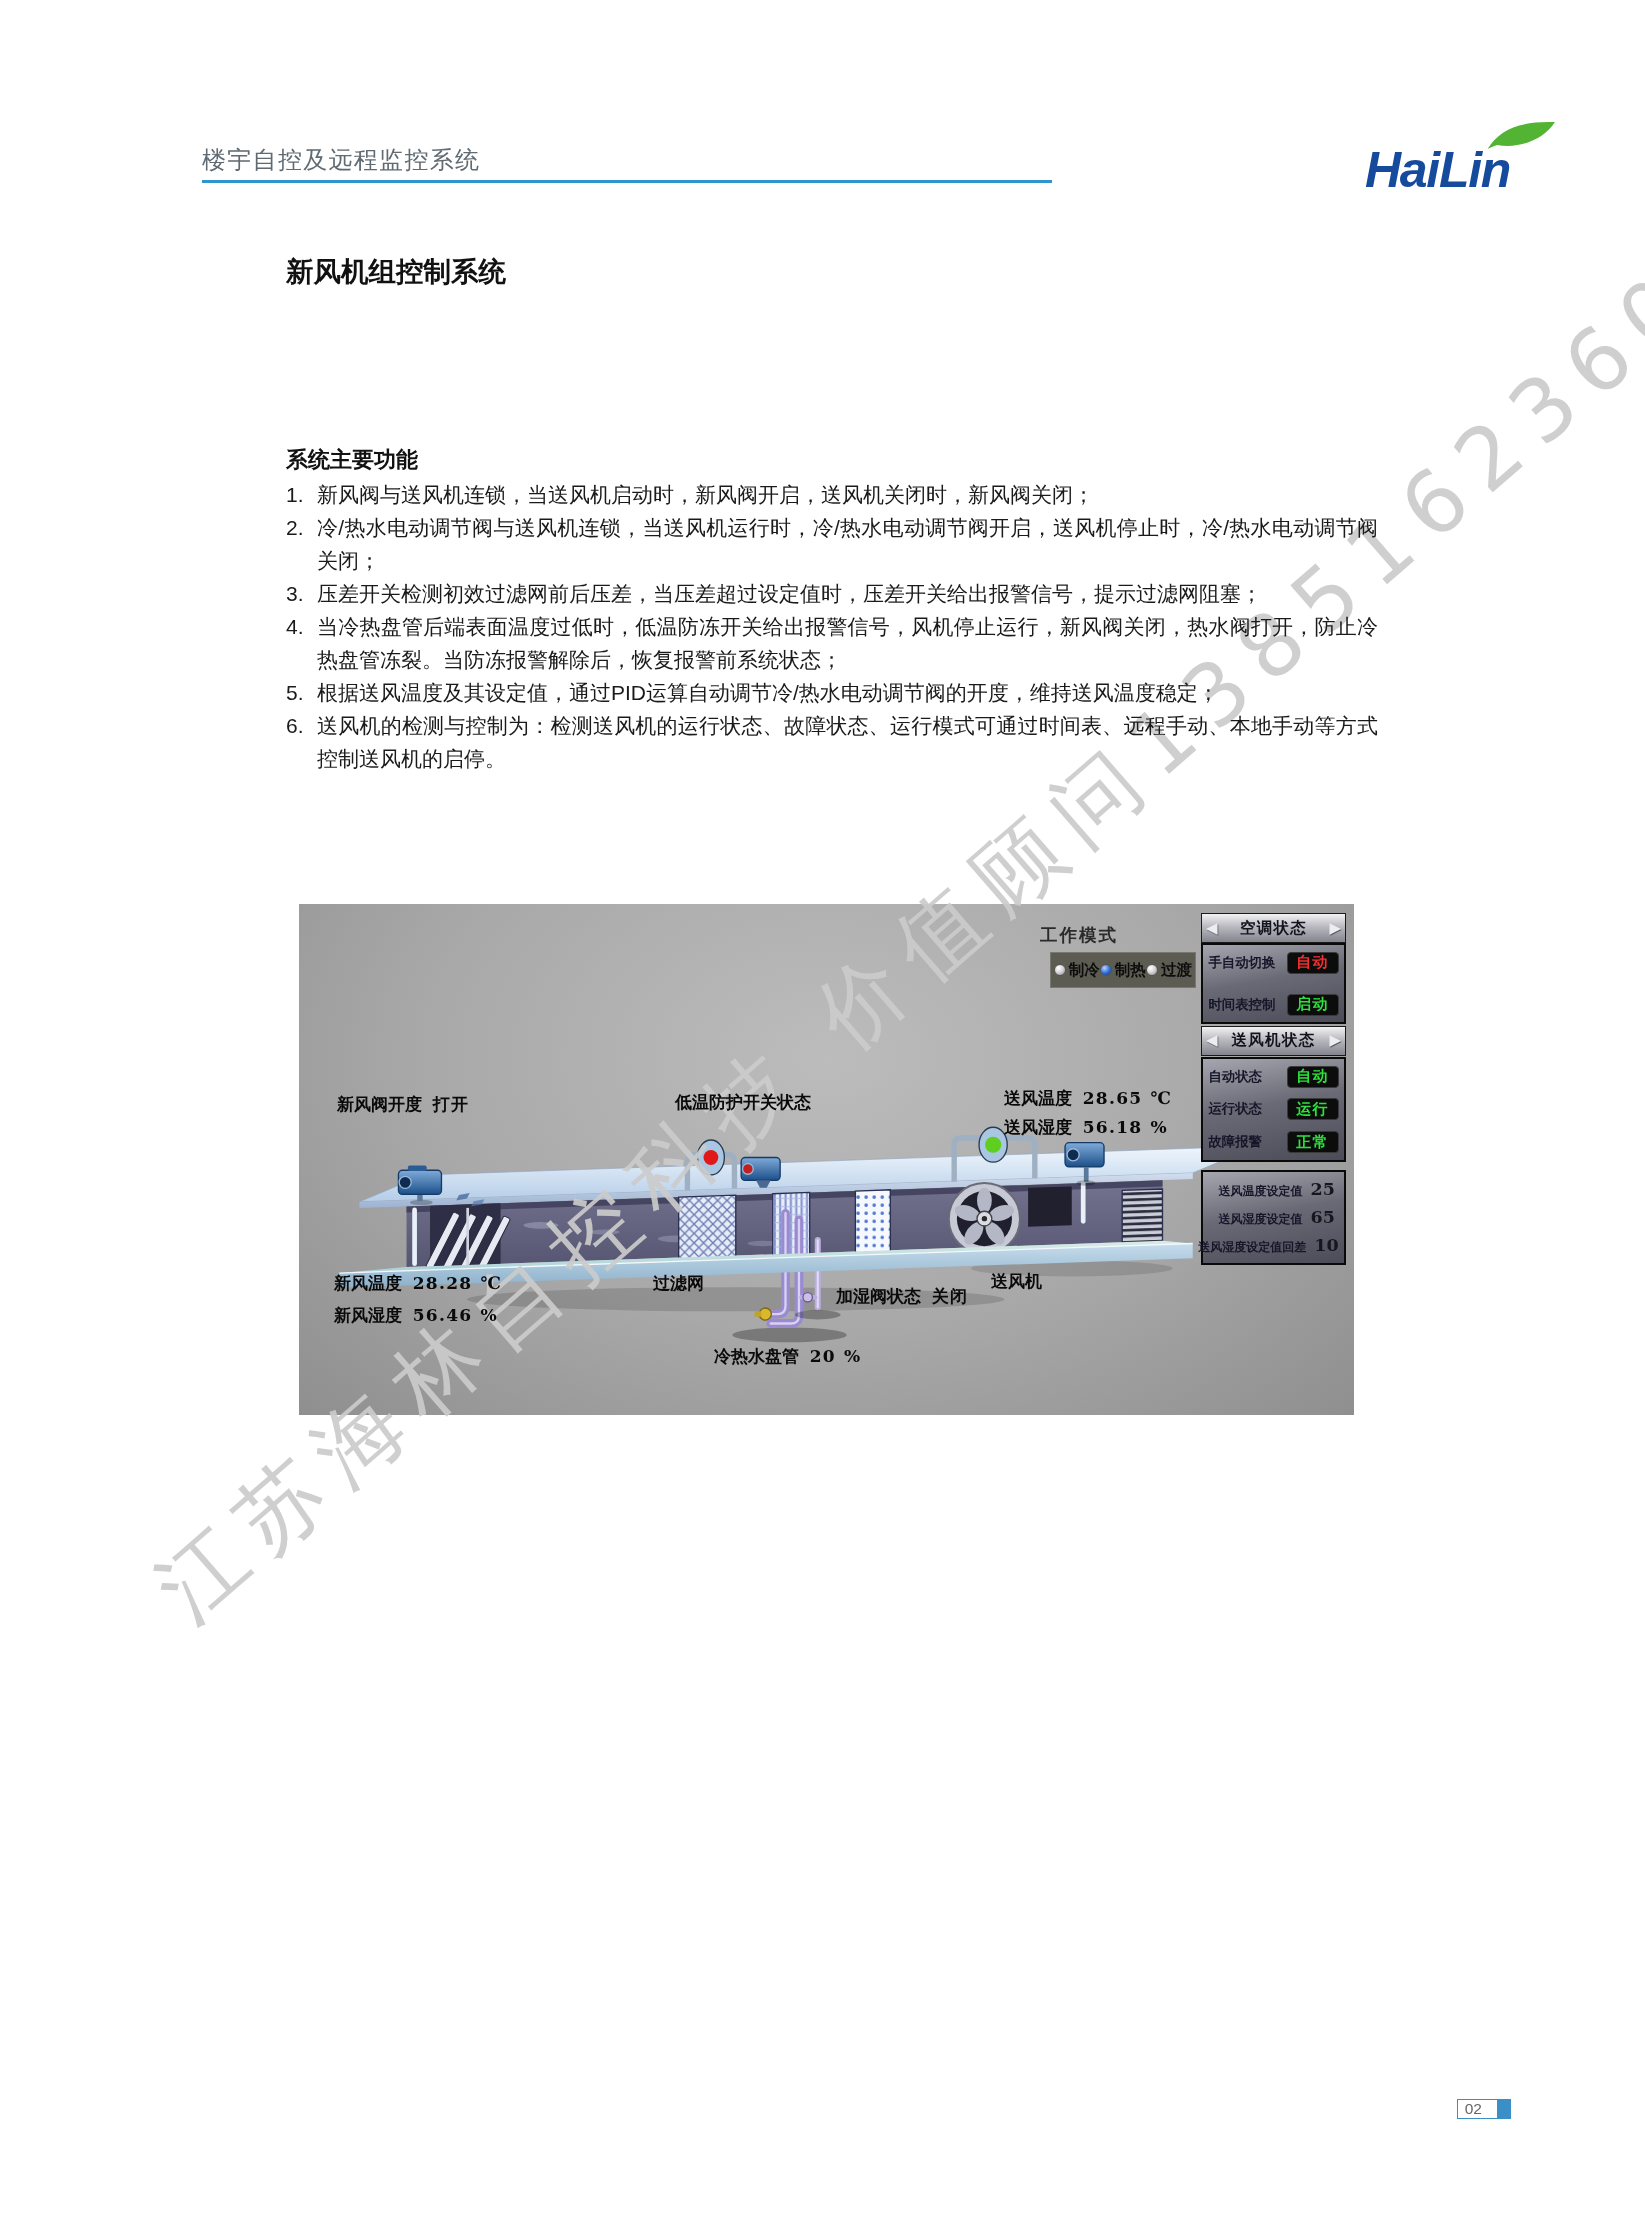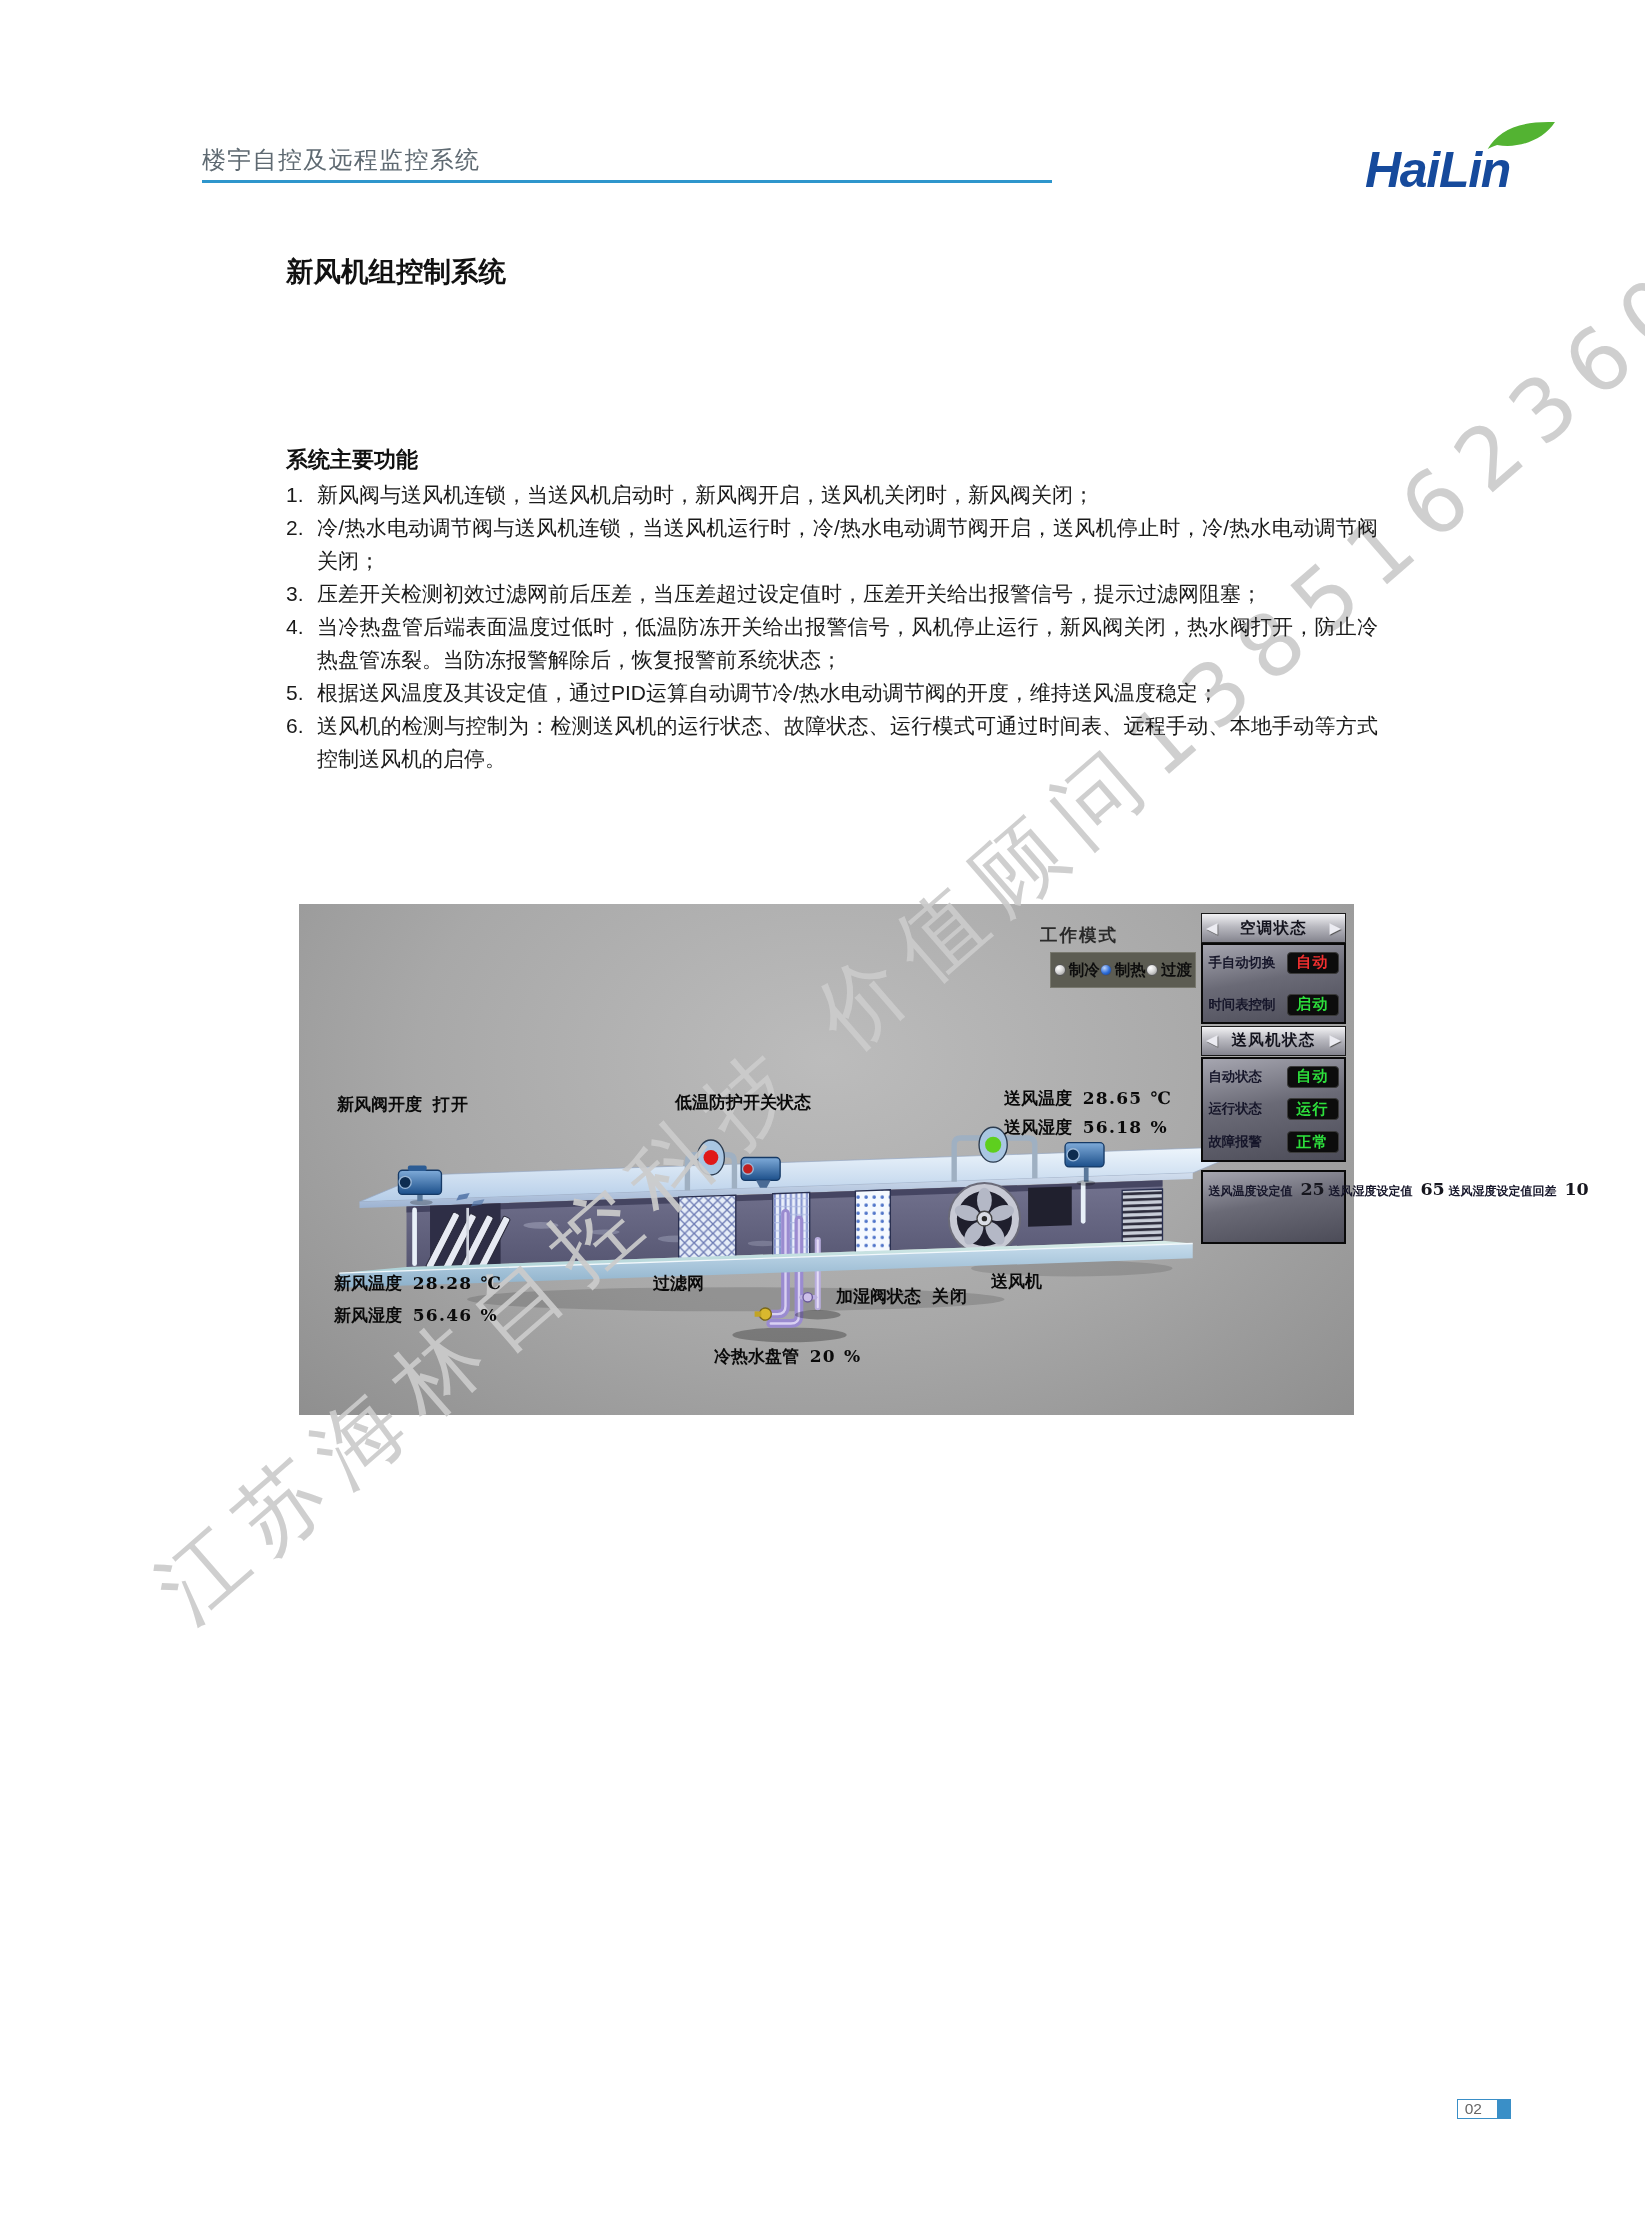--- a/index.html
+++ b/index.html
@@ -49,21 +49,21 @@
   .panel{left:902px;top:8px;width:145px;}
   .phead{height:30px;background:linear-gradient(#f2f2f4,#b9b9c0 45%,#84848e);border:1.3px solid #1a1a1a;
          box-sizing:border-box;display:flex;align-items:center;justify-content:space-between;
          padding:0 4px;margin-top:1.3px;}
   .phead-title{font-size:15.5px;font-weight:bold;color:#14141e;letter-spacing:1.3px;}
   .parrow{font-size:15px;color:#ececf2;text-shadow:0.7px 0.7px 0.7px #555;cursor:pointer;line-height:1;}
   .pbox{background:linear-gradient(170deg,#a6a6b0 0%,#6a6a76 45%,#4c4c58 100%);
         border:2px solid #0a0a0a;box-sizing:border-box;padding:6.7px 5.4px;}
   .pbox1{height:81px;display:flex;flex-direction:column;justify-content:space-between;}
   .pbox2{height:105px;display:flex;flex-direction:column;justify-content:space-between;margin-top:1.3px;}
-  .pbox3{height:74px;margin-top:8px;display:flex;flex-direction:row;justify-content:space-between;}
+  .pbox3{height:95px;margin-top:8px;display:flex;flex-direction:column;justify-content:space-between;}
   .prow{display:flex;align-items:center;justify-content:space-between;}
   .plabel{font-size:13.4px;font-weight:bold;color:#16162a;white-space:nowrap;}
   .pill{width:50px;height:20px;background:#0c0c0c;border:1.3px solid #3a3a3a;border-radius:4px;
         display:flex;align-items:center;justify-content:center;font-size:15px;font-weight:bold;
         letter-spacing:1.3px;cursor:pointer;flex:0 0 auto;}
   .sprow{display:flex;align-items:baseline;justify-content:flex-end;gap:8px;}
   .splabel{font-size:12px;font-weight:bold;color:#16162a;white-space:nowrap;}
   .spval{font-size:17.5px;font-weight:bold;color:#16161e;width:28px;}
 
   

